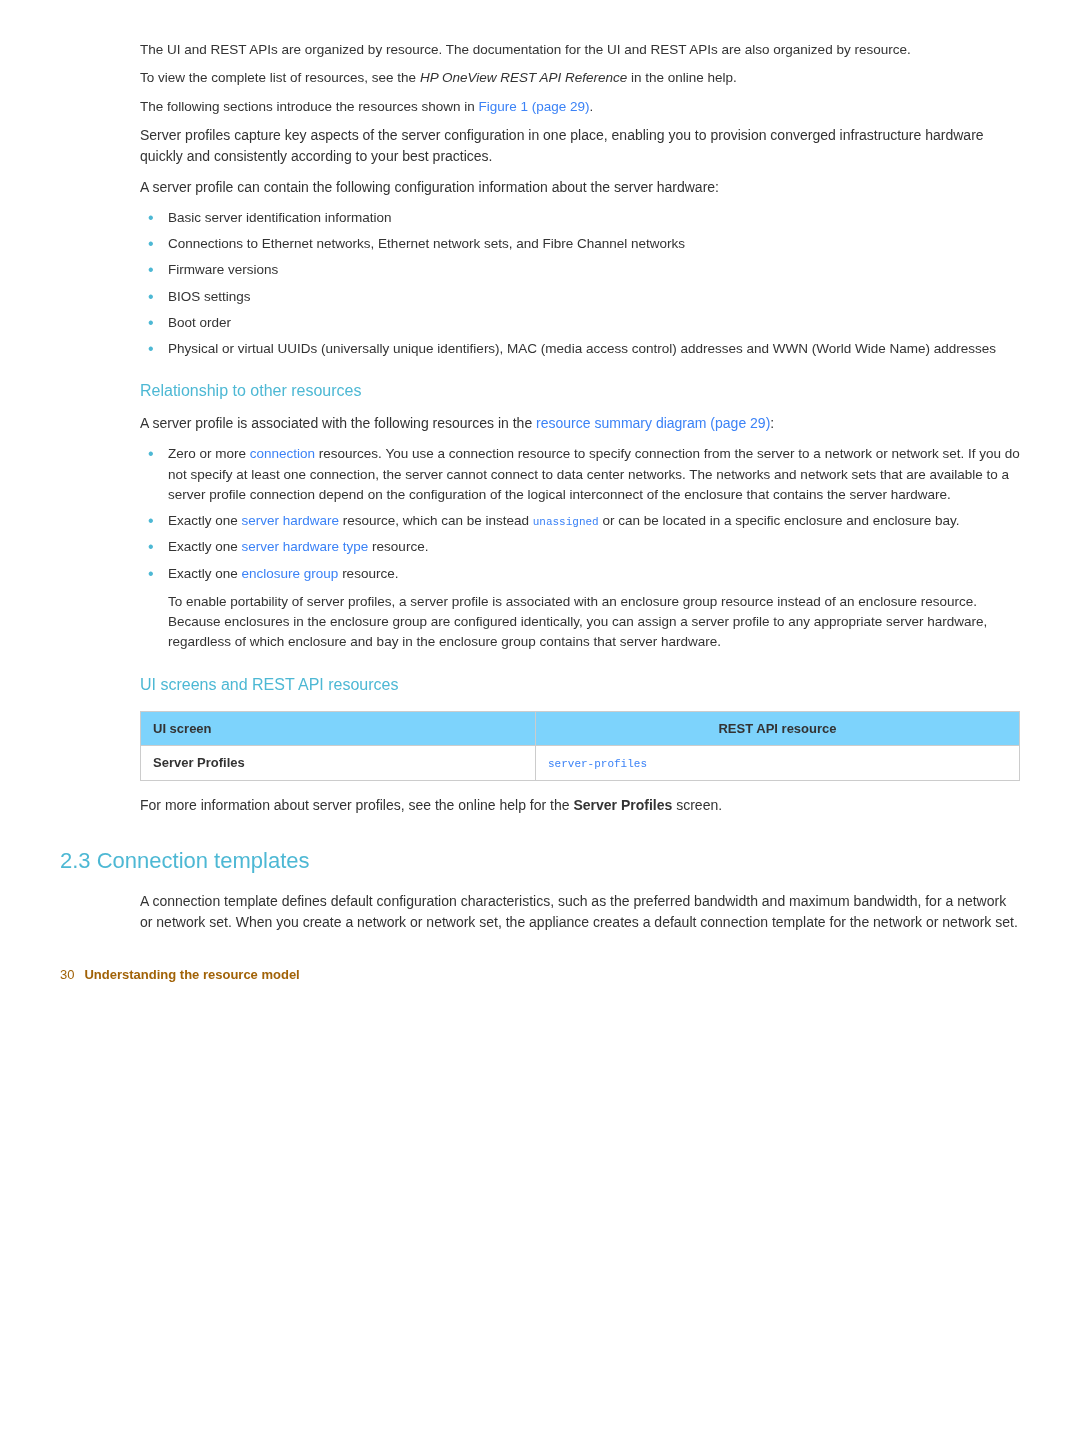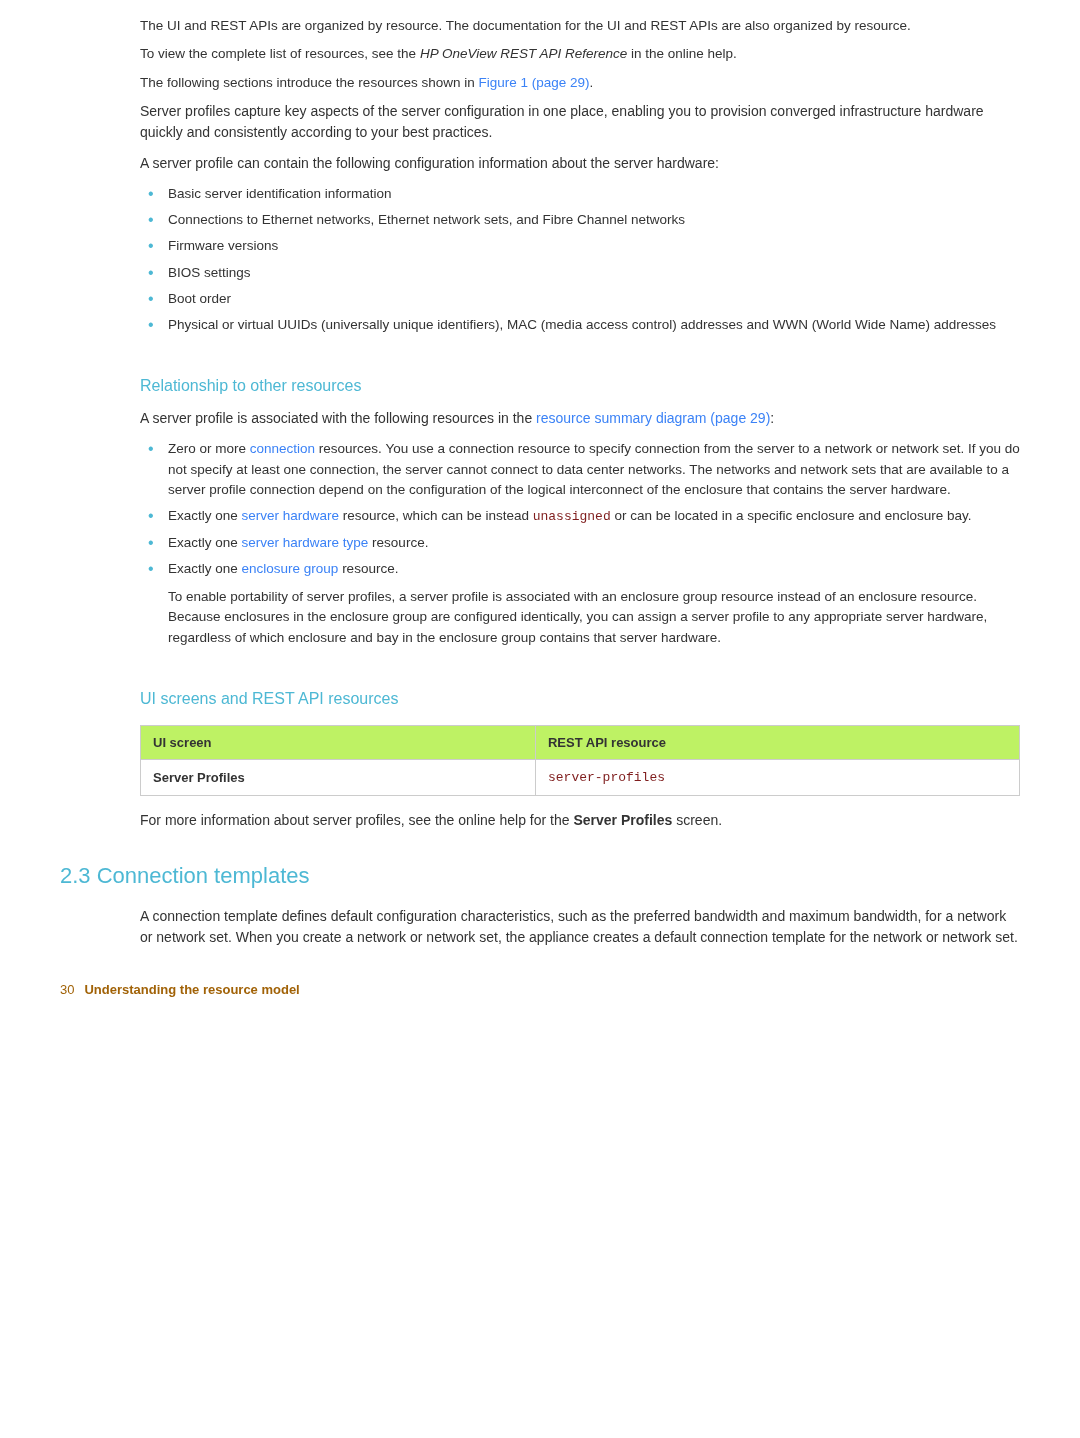--- a/index.html
+++ b/index.html
@@ -6,21 +6,21 @@
     body {
       background: #ffffff;
       font-family: Arial, Helvetica, sans-serif;
       font-size: 14px;
       color: #333333;
       line-height: 1.5;
     }
     .page {
       width: 1080px;
       min-height: 1438px;
-      padding: 16px 60px 60px 60px;
+      padding: 40px 60px 60px 60px;
       background: #ffffff;
     }
     .intro-para {
       margin-left: 80px;
       margin-bottom: 8px;
       font-size: 13.5px;
     }
     .section-heading-large {
       color: #4db8d4;
       font-size: 22px;
@@ -51,53 +51,54 @@
       position: absolute;
       left: 8px;
       color: #4db8d4;
       font-size: 16px;
       line-height: 1.3;
     }
     .sub-heading {
       color: #4db8d4;
       font-size: 16px;
       font-weight: normal;
-      margin-top: 39px;
+      margin-top: 20px;
       margin-bottom: 10px;
     }
     .link-text {
       color: #3b82f6;
       text-decoration: none;
     }
     code {
       font-family: 'Courier New', Courier, monospace;
-      font-size: 13px;
-      color: #7f1d1d;
+      font-size: 11px;
+      color: #3b82f6;
     }
     .table-container {
       margin-top: 14px;
       margin-bottom: 14px;
       border: 1px solid #cccccc;
       width: 100%;
     }
     .table-container table {
       width: 100%;
       border-collapse: collapse;
     }
     .table-container th {
-      background: #bef264;
+      background: #7dd3fc;
       font-weight: bold;
       font-size: 13px;
       padding: 7px 12px;
       text-align: left;
       border-bottom: 1px solid #cccccc;
       border-right: 1px solid #cccccc;
     }
     .table-container th:last-child {
       border-right: none;
+      text-align: center;
     }
     .table-container td {
       padding: 7px 12px;
       font-size: 13px;
       border-bottom: 1px solid #cccccc;
       border-right: 1px solid #cccccc;
     }
     .table-container td:last-child {
       border-right: none;
     }

